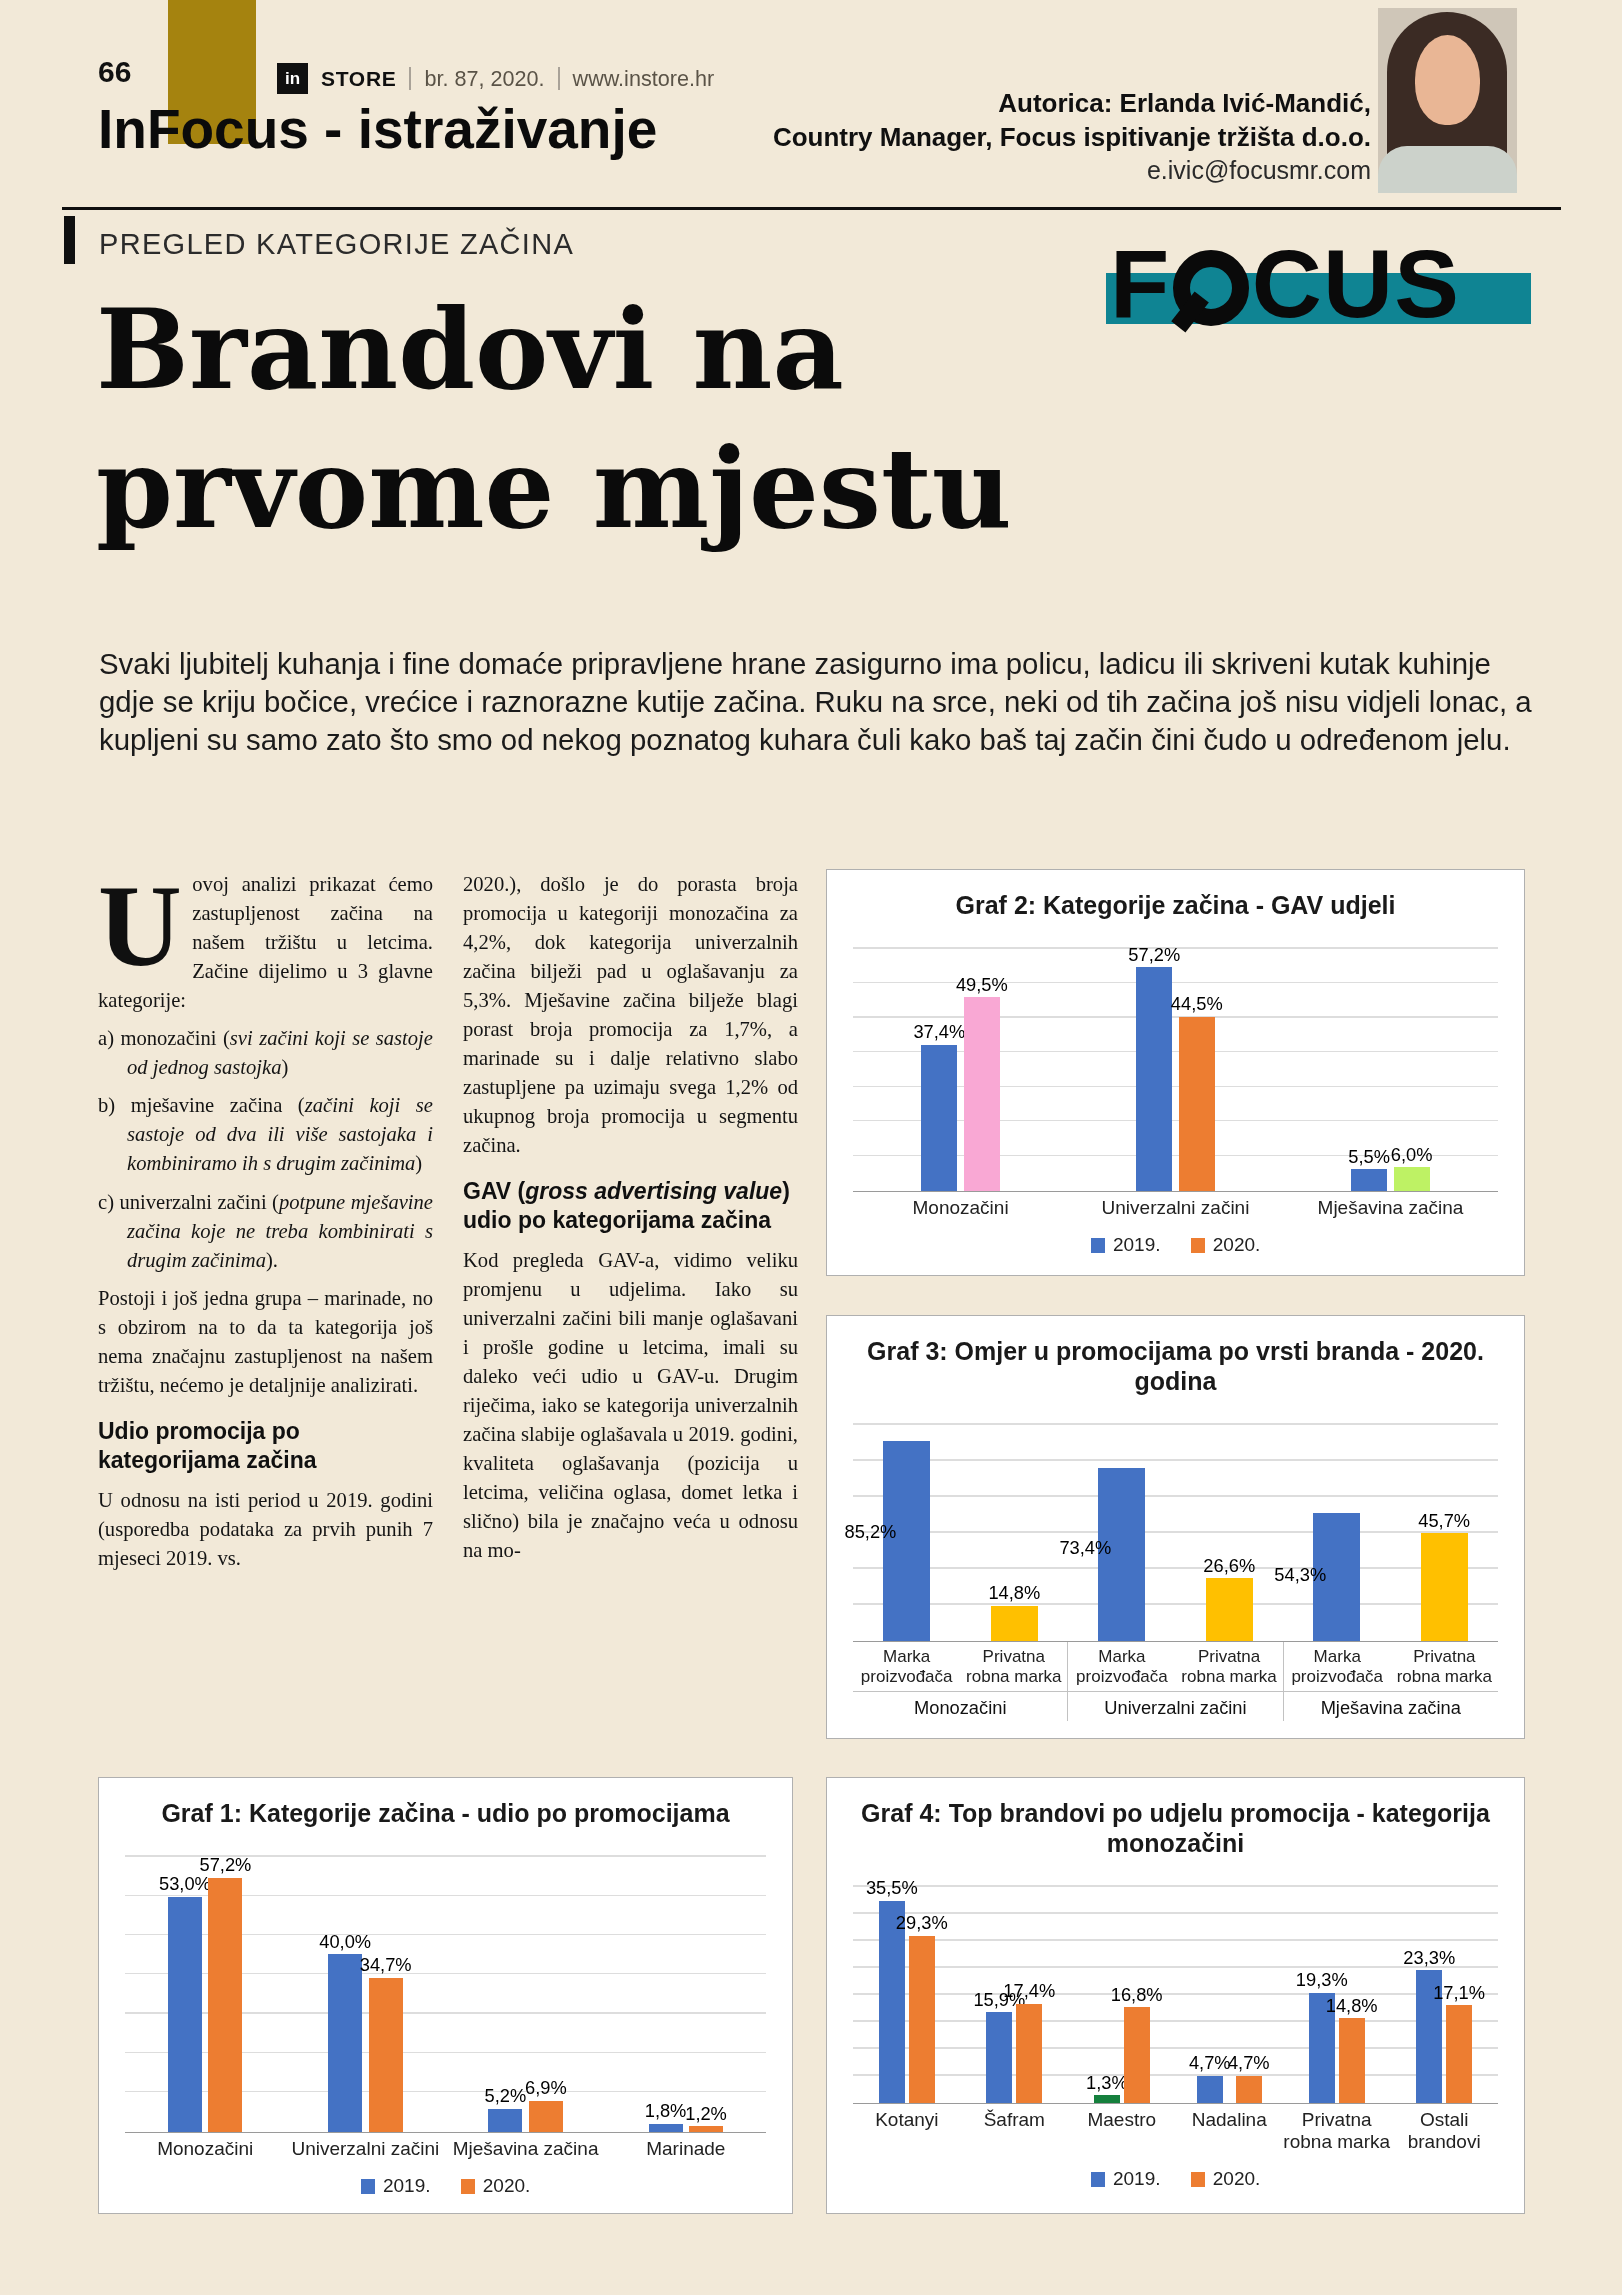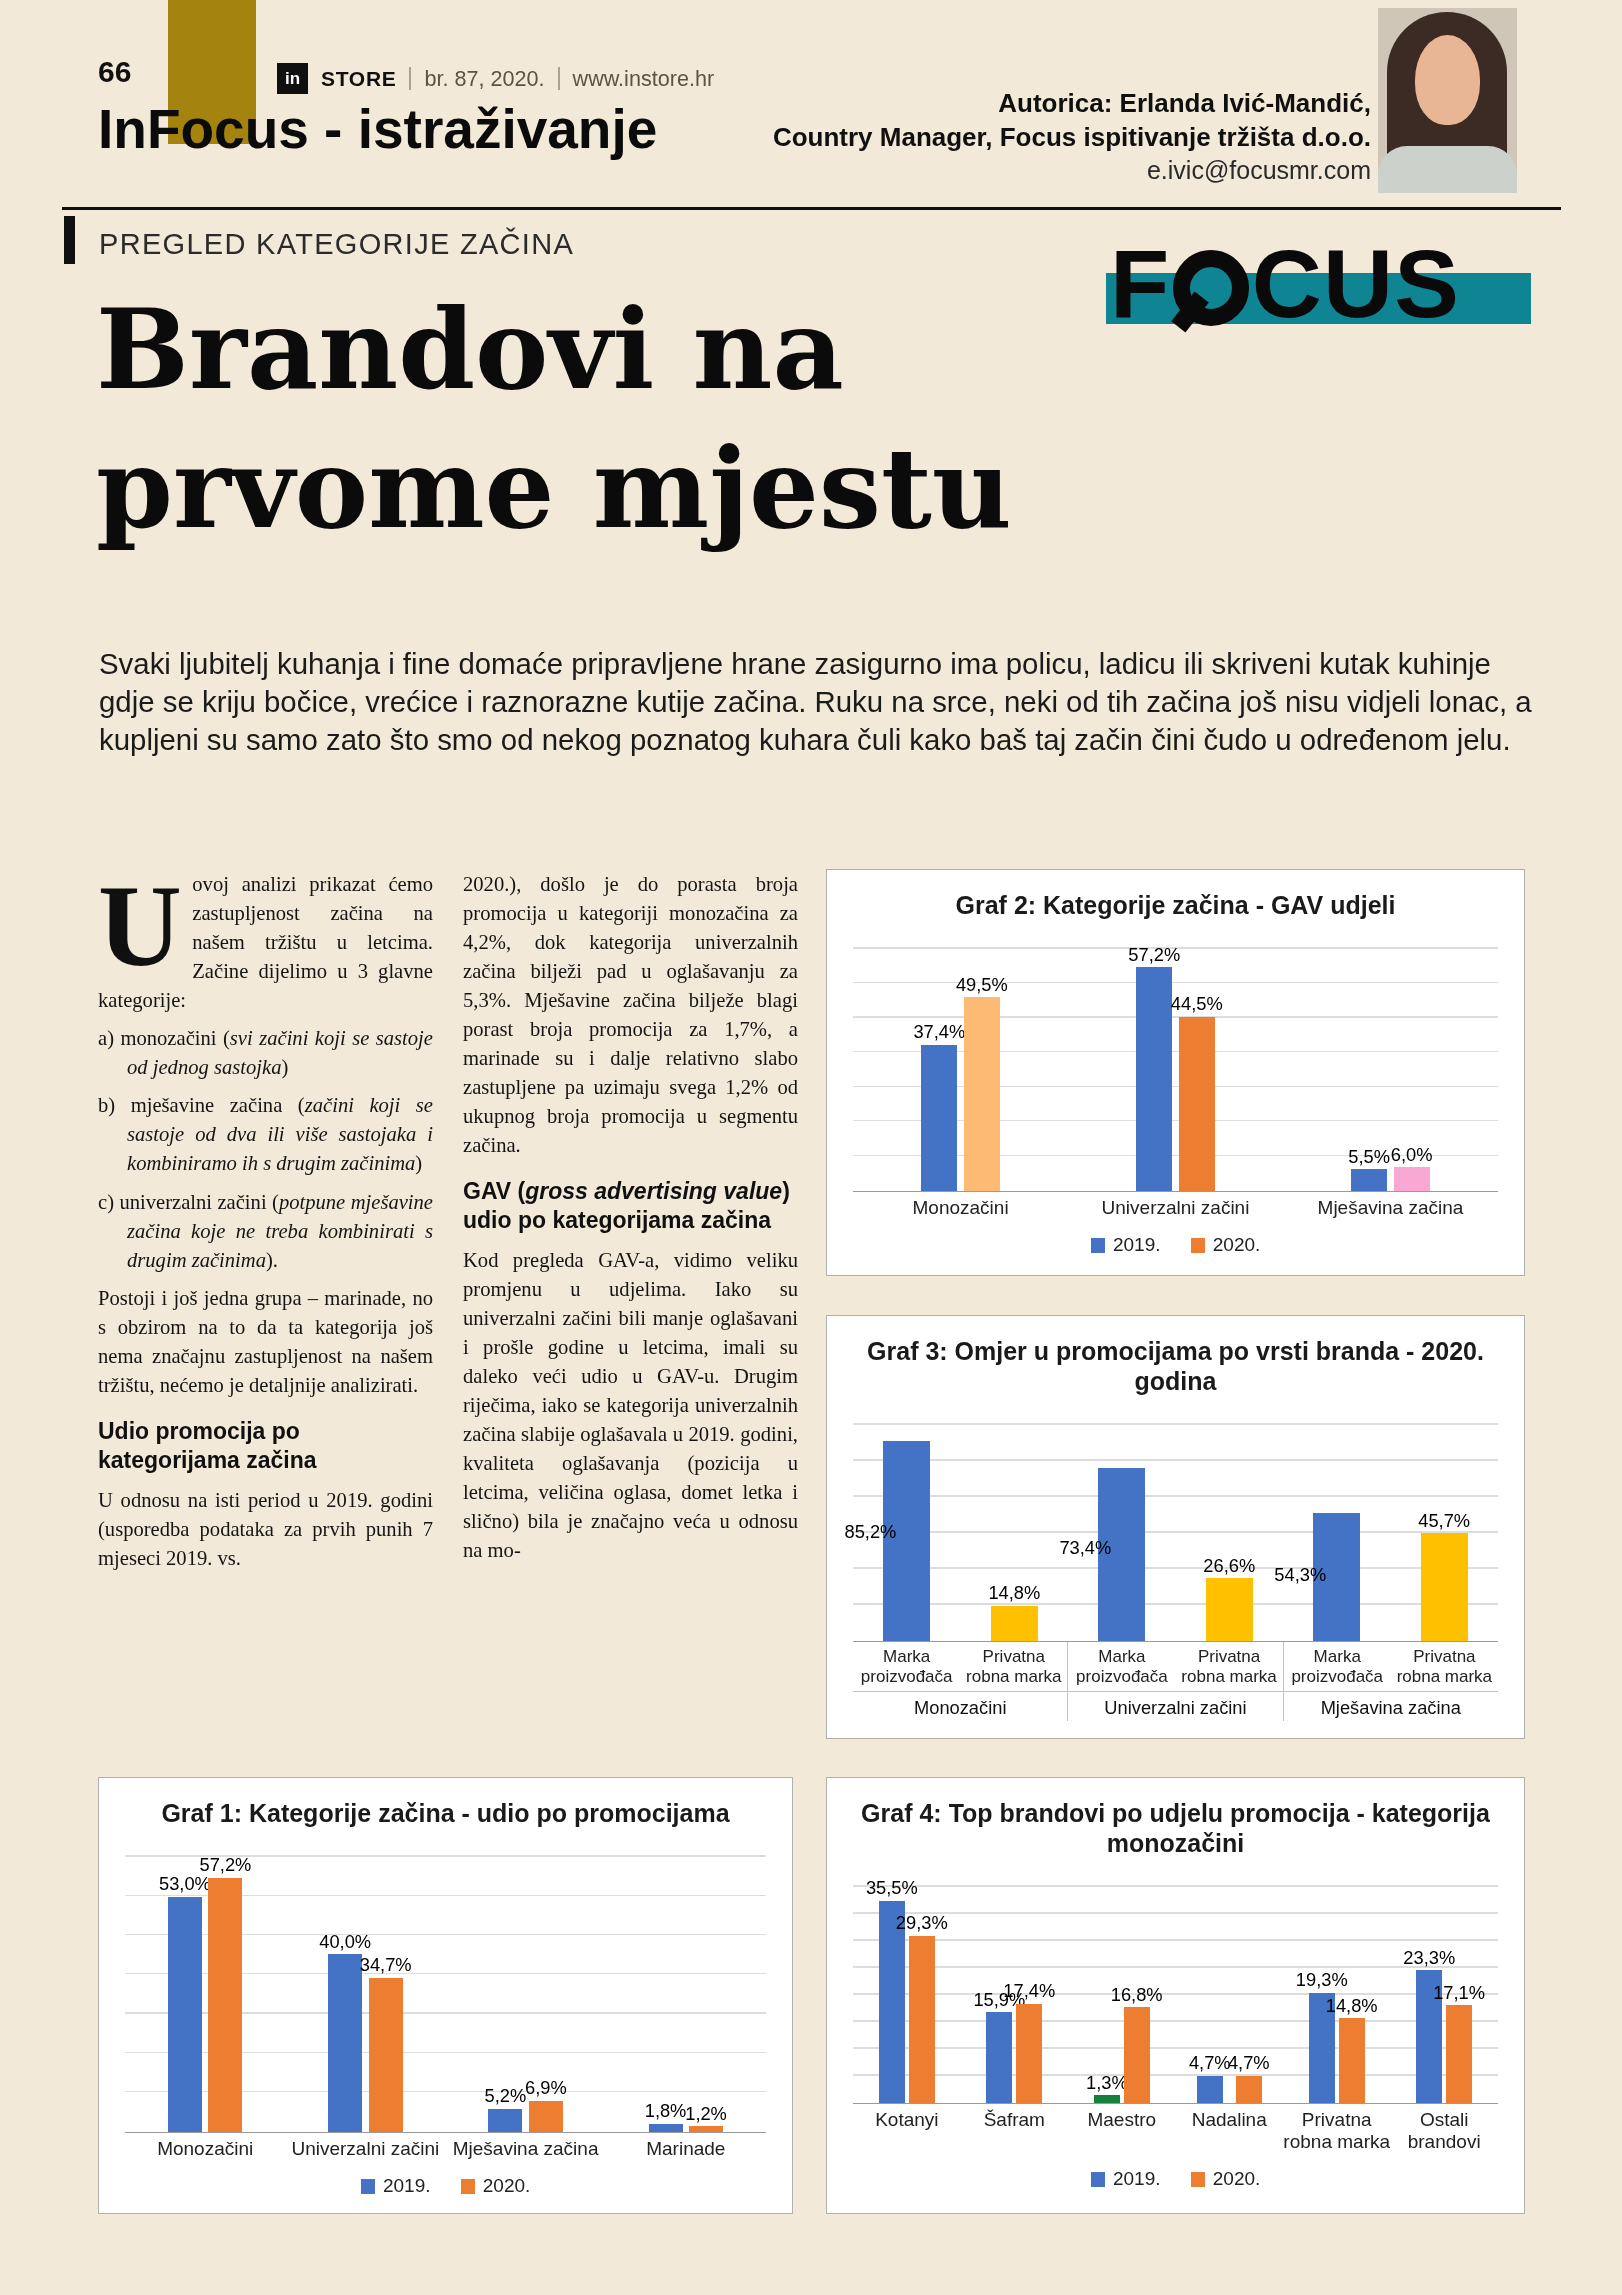--- a/index.html
+++ b/index.html
@@ -147,37 +147,37 @@
         <div class="gridline" style="bottom: 28.5714%;"></div>
         <div class="gridline" style="bottom: 42.8571%;"></div>
         <div class="gridline" style="bottom: 57.1429%;"></div>
         <div class="gridline" style="bottom: 71.4286%;"></div>
         <div class="gridline" style="bottom: 85.7143%;"></div>
         <div class="gridline" style="bottom: 100%;"></div>
         <div class="bar-group" style="gap: 6.5px;">
           <div class="bar" style="width: 36px; height: 60.3226%; background: rgb(68, 114, 196);">
             <span class="bar-label above">37,4%</span>
           </div>
-          <div class="bar" style="width: 36px; height: 79.8387%; background: #fdba74;">
+          <div class="bar" style="width: 36px; height: 79.8387%; background: #f9a8d4;">
             <span class="bar-label above">49,5%</span>
           </div>
         </div>
         <div class="bar-group" style="gap: 6.5px;">
           <div class="bar" style="width: 36px; height: 92.2581%; background: rgb(68, 114, 196);">
             <span class="bar-label above">57,2%</span>
           </div>
           <div class="bar" style="width: 36px; height: 71.7742%; background: rgb(237, 125, 49);">
             <span class="bar-label above">44,5%</span>
           </div>
         </div>
         <div class="bar-group" style="gap: 6.5px;">
           <div class="bar" style="width: 36px; height: 8.87097%; background: rgb(68, 114, 196);">
             <span class="bar-label above">5,5%</span>
           </div>
-          <div class="bar" style="width: 36px; height: 9.67742%; background: #f9a8d4;">
+          <div class="bar" style="width: 36px; height: 9.67742%; background: #bef264;">
             <span class="bar-label above">6,0%</span>
           </div>
         </div>
       </div>
       <div class="xrow">
         <div class="xlabel">Monozačini</div>
         <div class="xlabel">Univerzalni začini</div>
         <div class="xlabel">Mješavina začina</div>
       </div>
       <div class="legend">

